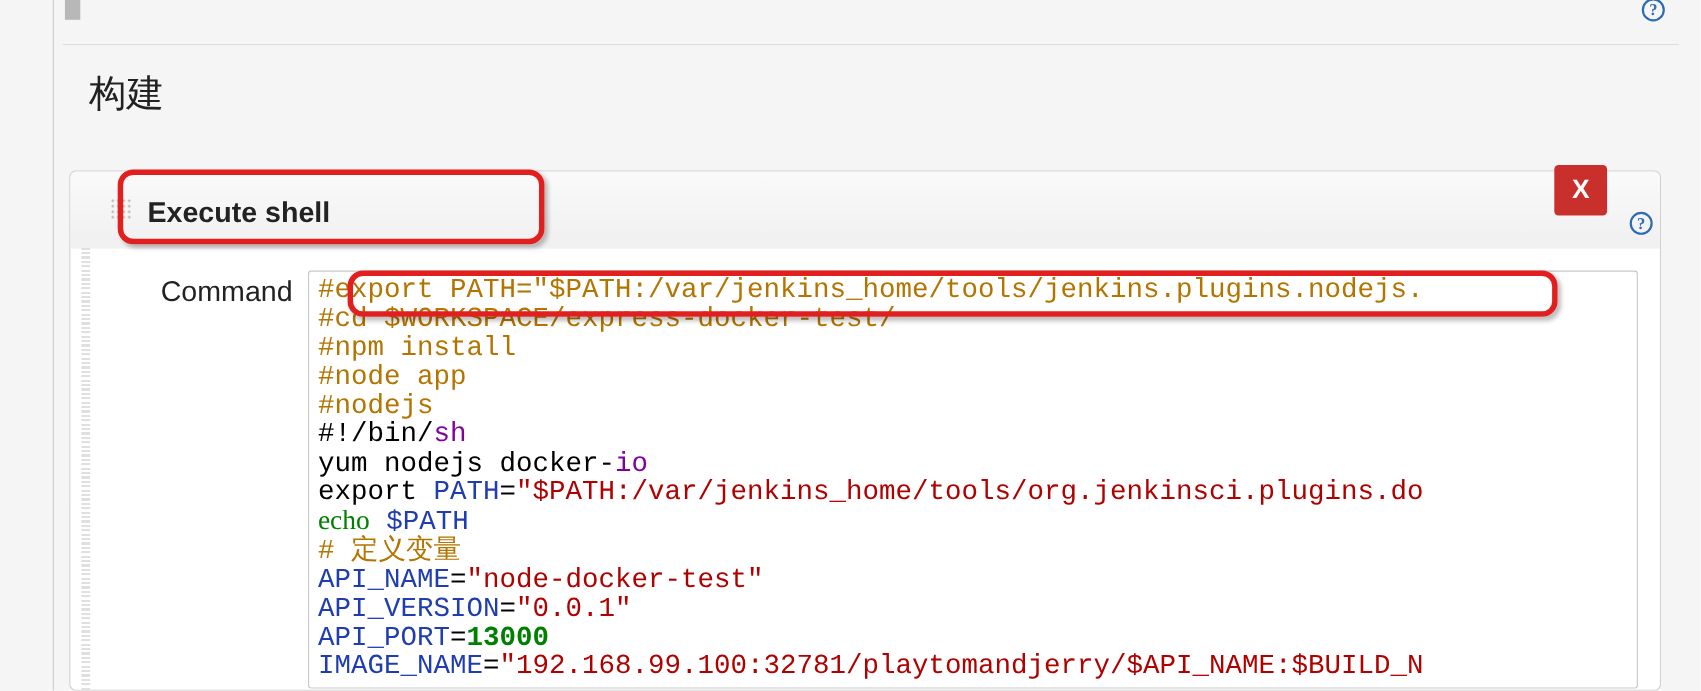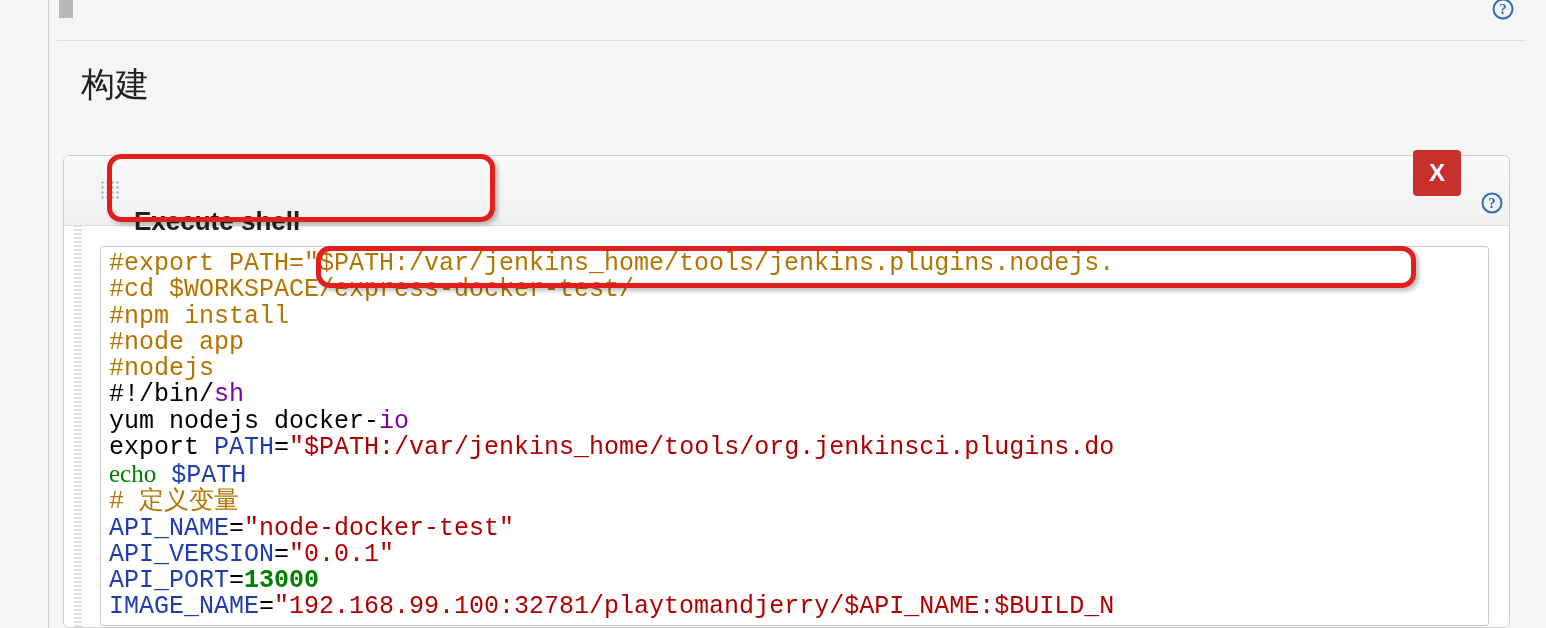--- a/index.html
+++ b/index.html
@@ -85,21 +85,20 @@
     background-image: radial-gradient(circle, #bbb 1px, transparent 1.5px);
     background-size: 5px 5px;
   }
   .step-title {
     position: absolute;
     left: 70px;
     top: 22px;
     font-size: 26px;
     font-weight: bold;
     color: #222;
-    margin-top: 28px;
   }
   .delete-btn {
     position: absolute;
     right: 48px;
     top: -6px;
     width: 48px;
     height: 46px;
     background: #c9302c;
     color: #fff;
     font-size: 24px;
@@ -204,20 +203,21 @@
       <span class="step-title">Execute shell</span>
       <button class="delete-btn">X</button>
       <svg class="help-icon-step help-svg" viewBox="0 0 22 22">
         <circle cx="11" cy="11" r="9.5"></circle>
         <text x="11" y="16" text-anchor="middle">?</text>
       </svg>
     </div>
 
     <div class="step-body">
       <div class="field-row">
+        <div class="field-label">Command</div>
         <div class="code-area"><span class="tok-comment">#export PATH="$PATH:/var/jenkins_home/tools/jenkins.plugins.nodejs.</span>
 <span class="tok-comment">#cd $WORKSPACE/express-docker-test/</span>
 <span class="tok-comment">#npm install</span>
 <span class="tok-comment">#node app</span>
 <span class="tok-comment">#nodejs</span>
 <span class="tok-black">#!/bin/</span><span class="tok-purple">sh</span>
 <span class="tok-black">yum nodejs docker</span><span class="tok-black">-</span><span class="tok-purple">io</span>
 <span class="tok-black">export </span><span class="tok-var">PATH</span><span class="tok-black">=</span><span class="tok-string">"$PATH:/var/jenkins_home/tools/org.jenkinsci.plugins.do</span>
 <span class="tok-func-green">echo</span><span class="tok-var"> $PATH</span>
 <span class="tok-comment"># 定义变量</span>

